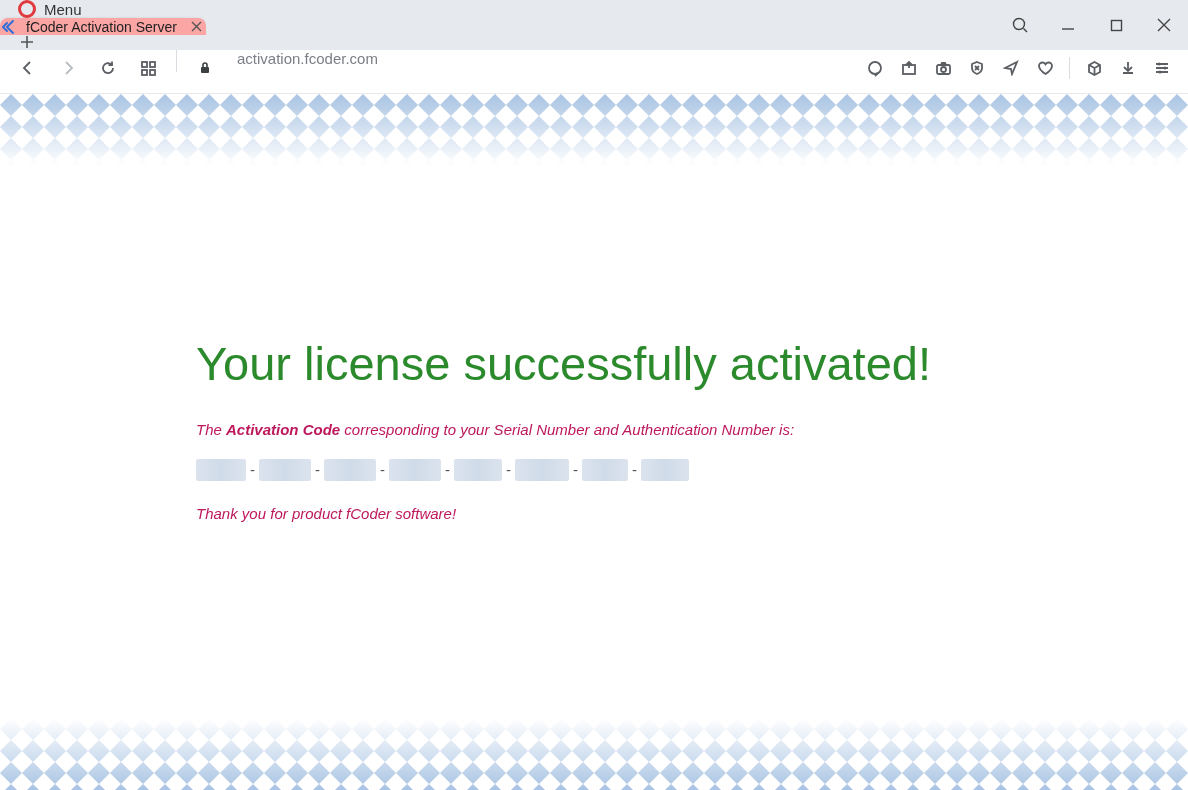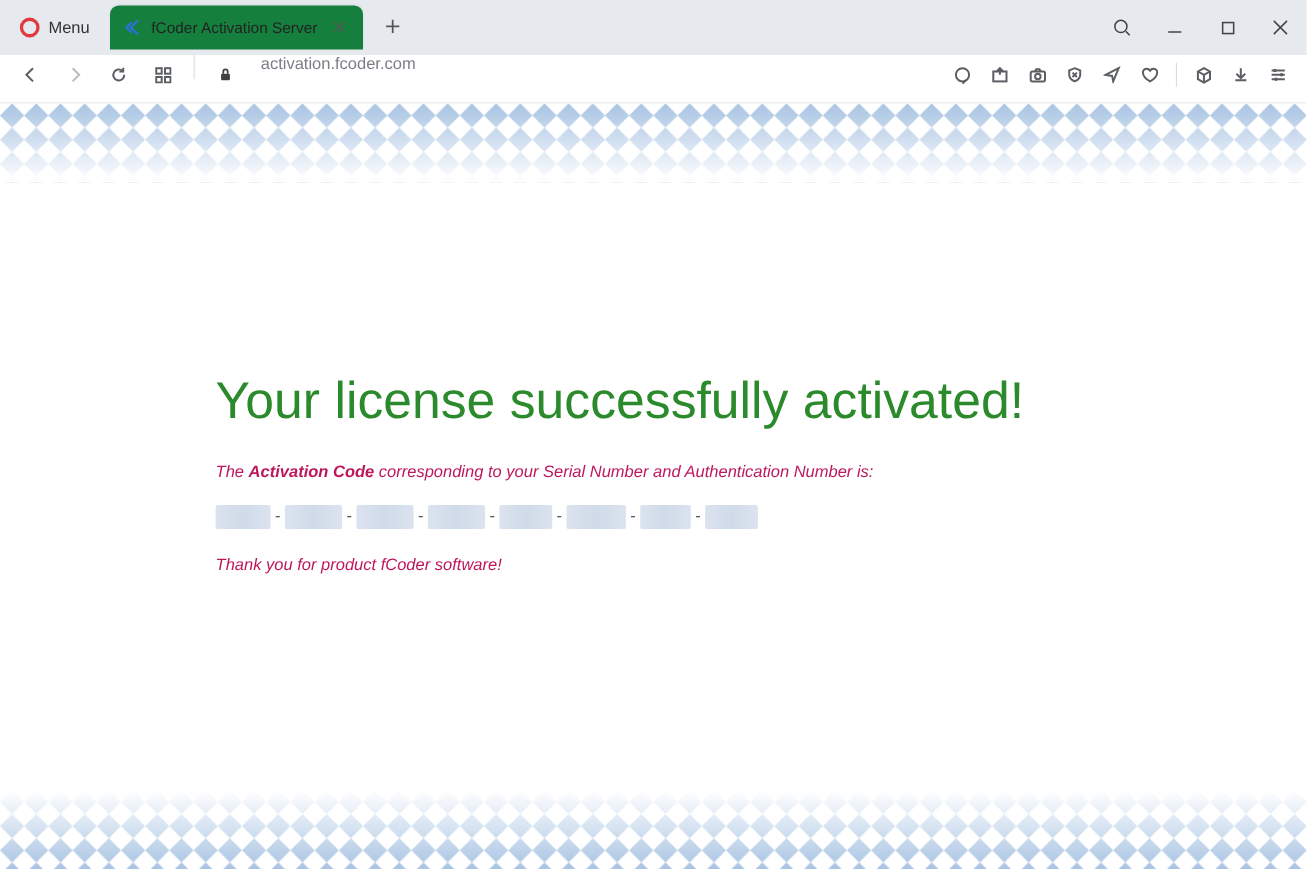--- a/index.html
+++ b/index.html
@@ -11,44 +11,45 @@
     background: #fff;
     overflow: hidden;
     position: relative;
   }
 
   
   .titlebar {
     height: 50px;
     background: #e6eaef;
     display: flex;
-    align-items: center;
+    align-items: flex-start;
     position: relative;
+    flex-direction: column;
   }
   .menu-btn {
     display: flex;
     align-items: center;
     gap: 8px;
     padding: 0 18px;
     height: 50px;
     cursor: pointer;
   }
   .opera-o {
     width: 18px; height: 18px;
     border: 3px solid #e03a3e;
     border-radius: 50%;
   }
   .menu-label { font-size: 15px; color: #333; }
   .tab {
     height: 40px;
-    background: #15803d;
+    background: #fca5a5;
     border-radius: 8px 8px 0 0;
     display: flex;
     align-items: center;
-    padding: 0 12px;
+    padding: 0 0;
     gap: 10px;
     max-width: 250px;
     box-shadow: 0 -1px 2px rgba(0,0,0,.05);
     cursor: pointer;
   }
   .tab-favicon svg { display:block; }
   .tab-title { font-size: 14px; color: #222; white-space: nowrap; }
   .tab-close { font-size: 15px; color: #555; padding: 0 4px; cursor:pointer; }
   .newtab {
     width: 34px; height: 34px;

